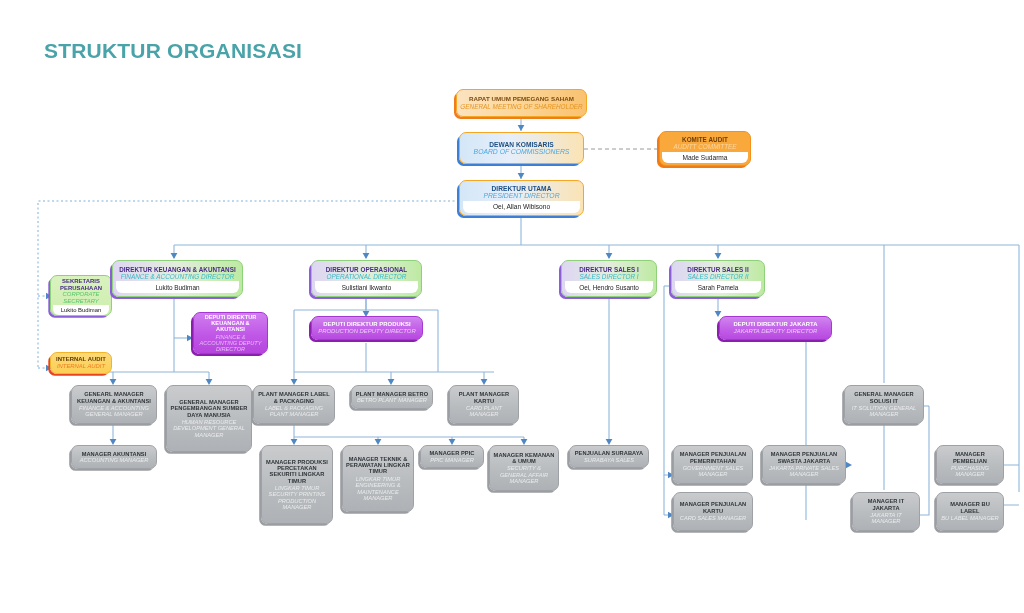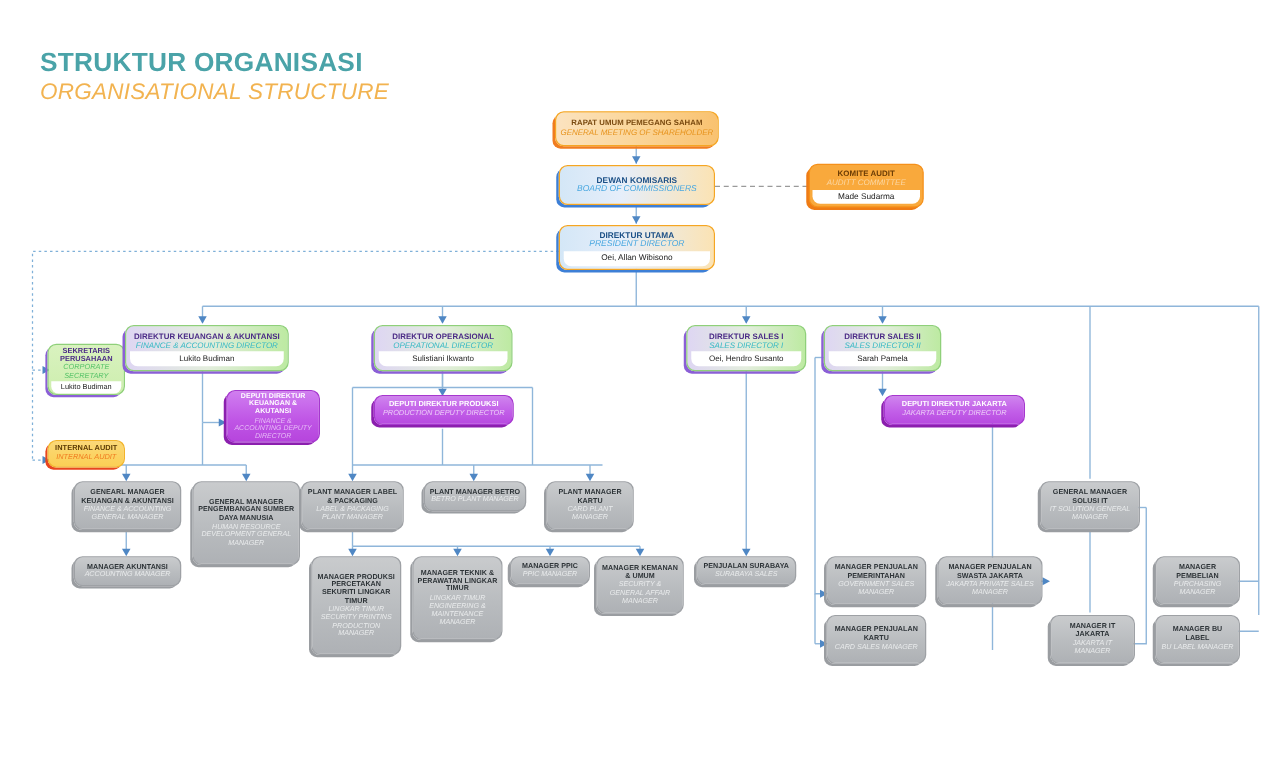--- a/index.html
+++ b/index.html
@@ -2,21 +2,21 @@
 <html><head>
 <meta charset="utf-8">
 <title>Struktur Organisasi</title>
 <style>
   html,body{margin:0;padding:0;}
   body{
     width:1024px;height:613px;position:relative;overflow:hidden;
     background:#ffffff;
     font-family:"Liberation Sans","DejaVu Sans",sans-serif;
   }
-  #canvas{position:absolute;left:4px;top:0;width:832px;height:613px;}
+  #canvas{position:absolute;left:16px;top:0;width:832px;height:613px;}
   svg.lines{position:absolute;left:0;top:0;width:1024px;height:613px;pointer-events:none;}
 
   
   .hdr{position:absolute;left:28px;top:40px;}
   .hdr .t1{
     font-size:21px;font-weight:bold;color:#4aa3a8;letter-spacing:.2px;
     line-height:1.05;white-space:nowrap;
   }
   .hdr .t2{
     font-size:18px;font-style:italic;color:#f2b350;letter-spacing:.2px;
@@ -238,21 +238,20 @@
       <path d="M913,406 L913,515 L894,515"></path>
       <path d="M893,406 L913,406"></path>
     </g>
     <g fill="#4f87c4">
       <polygon points="892,515 898,511.8 898,518.2"></polygon>
     </g>
   </svg>
 
   <div class="hdr">
     <div class="t1">STRUKTUR ORGANISASI</div>
-    <div class="t2">ORGANISATIONAL STRUCTURE</div>
   </div>
 
   <div class="node p-orange" style="left:440px;top:89px;width:131px;height:28px;padding:2px 3px;">
     <span class="ln ttl" style="font-size:6.2px;">RAPAT UMUM PEMEGANG SAHAM</span>
     <span class="ln sub" style="font-size:6.4px;">GENERAL MEETING OF SHAREHOLDER</span>
   </div>
 
   <div class="node p-blue" style="left:443px;top:132px;width:125px;height:32px;padding:2px 3px;">
     <span class="ln ttl" style="font-size:6.6px;">DEWAN KOMISARIS</span>
     <span class="ln sub" style="font-size:6.8px;">BOARD OF COMMISSIONERS</span>

